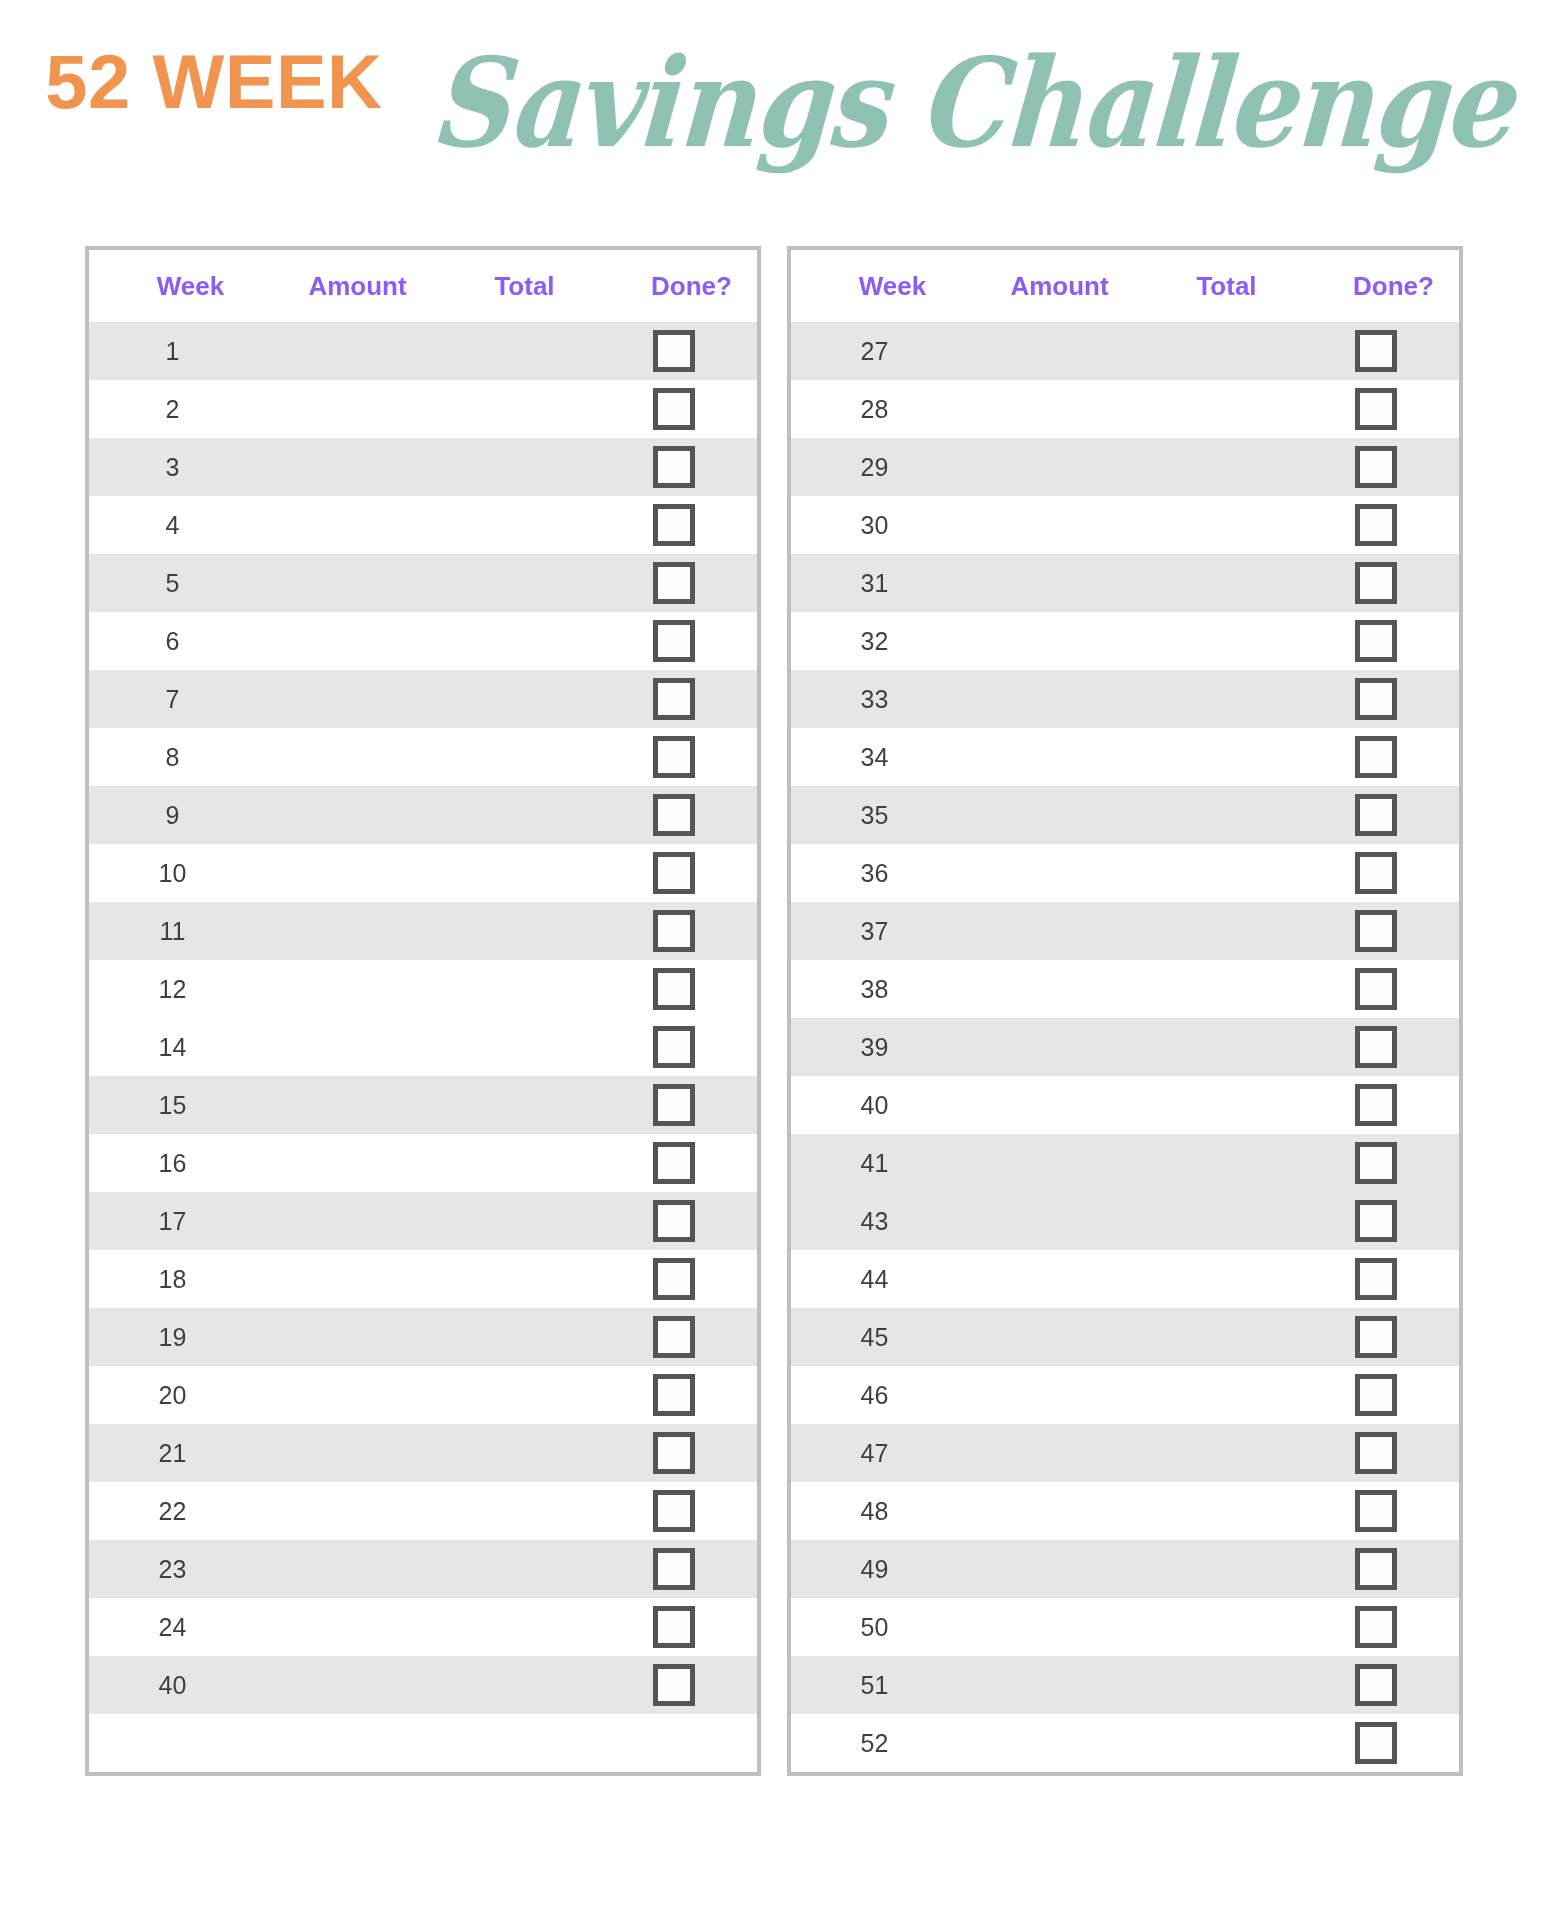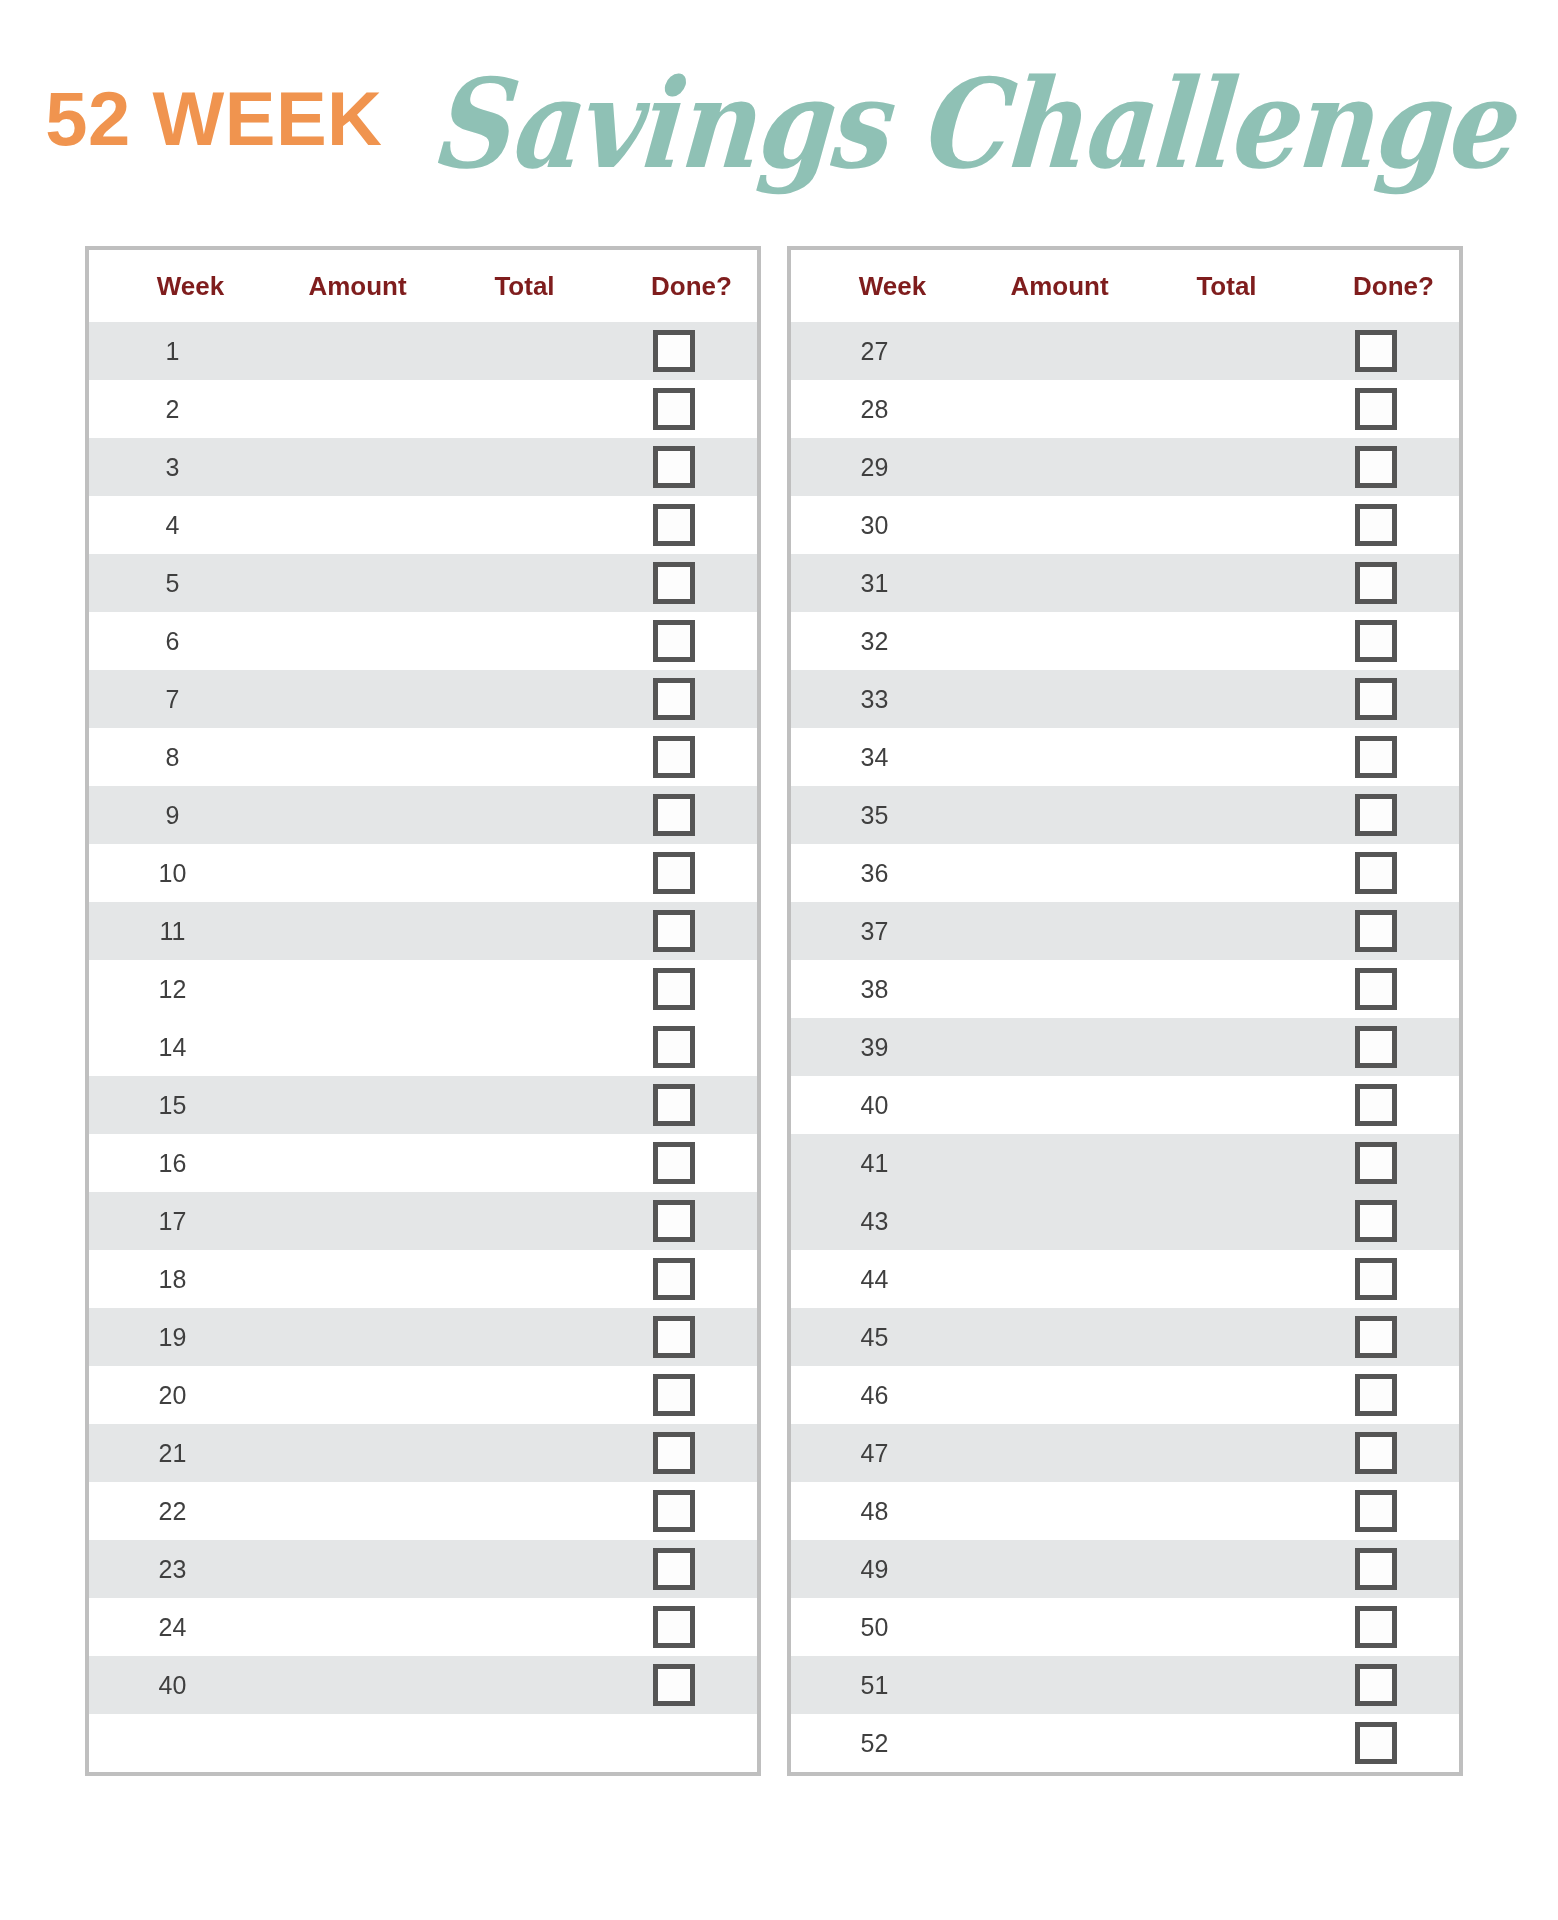--- a/index.html
+++ b/index.html
@@ -17,21 +17,21 @@
   }
 
   
   .title-bar {
     position: absolute;
     left: 0;
     top: 52px;
     width: 1558px;
     height: 150px;
     display: flex;
-    align-items: center;
+    align-items: flex-start;
     justify-content: center;
     white-space: nowrap;
     gap: 24px;
   }
   .title-52week {
     font-family: "Liberation Sans", "DejaVu Sans", sans-serif;
     font-weight: bold;
     font-size: 76px;
     letter-spacing: 0.5px;
     color: #F0944F;
@@ -71,21 +71,21 @@
   }
   .thead-row {
     display: flex;
     height: 72px;
     align-items: center;
     background: #ffffff;
   }
   .thead-row .cell {
     font-weight: bold;
     font-size: 26px;
-    color: #7f1d1d;
+    color: #8b5cf6;
     margin-left: 36px;
   }
   .cell {
     flex: 1 1 0;
     text-align: center;
     box-sizing: border-box;
   }
   .trow {
     display: flex;
     height: 58px;

